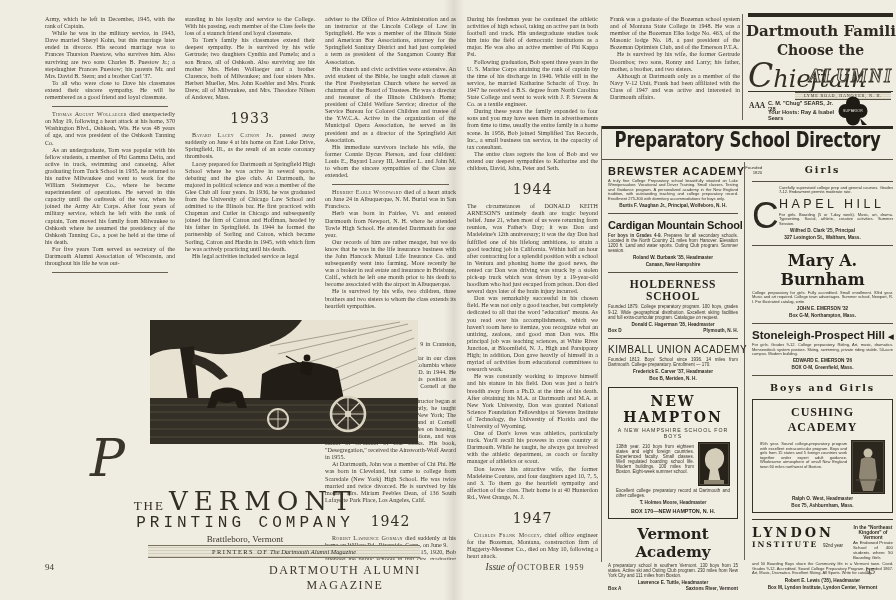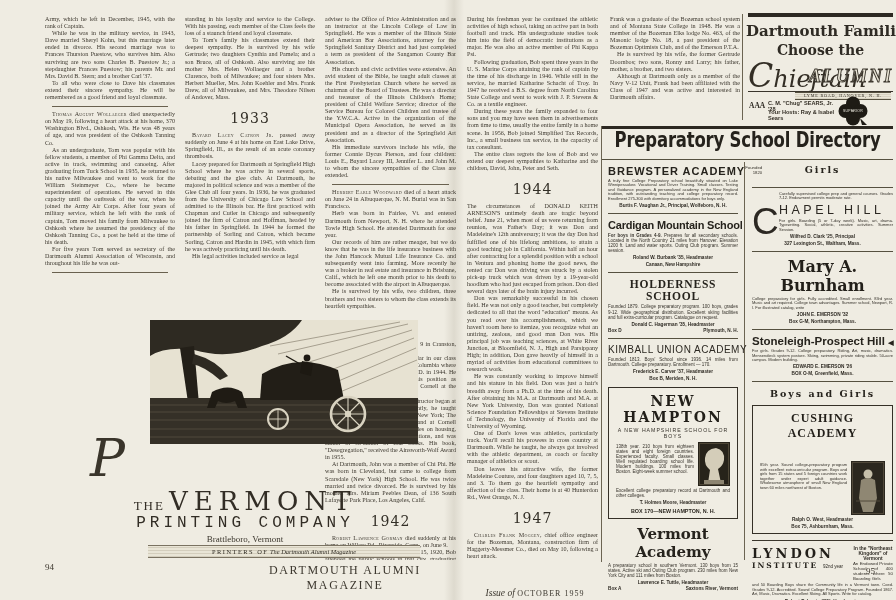--- a/index.html
+++ b/index.html
@@ -35,21 +35,21 @@
     background:repeating-linear-gradient(0deg,#d4cebd 0 1px,#e9e5d6 1px 3px);
     font-size:6.4px;line-height:11px;color:#2e2a22;}
   #ad-banner .plabel{letter-spacing:1.5px;font-variant:small-caps;}
   #ad-banner .ptitle{font-style:italic;}
   
   .pnum{position:absolute;font-size:9px;color:#3c372e;}
   #pn94{left:45px;top:562px;}
   #pn95{left:866px;top:566px;}
   #foot-left{position:absolute;left:245px;top:563px;width:200px;text-align:center;
     font-size:12px;letter-spacing:1.6px;color:#3c372e;}
-  #foot-right{position:absolute;left:455px;top:588px;width:160px;text-align:center;font-size:9.5px;color:#3c372e;}
+  #foot-right{position:absolute;left:455px;top:562px;width:160px;text-align:center;font-size:9.5px;color:#3c372e;}
   #foot-right .iss{font-style:italic;}
   #foot-right .mon{font-size:8px;letter-spacing:1px;}
   
   #ch-rule{position:absolute;left:748px;top:13px;width:145px;height:3.5px;background:#2d2922;}
   #ch-line1{position:absolute;left:746px;top:22px;width:150px;text-align:center;white-space:nowrap;
     font:700 15px "DejaVu Serif",serif;color:#2f2b24;}
   #ch-line2{position:absolute;left:748px;top:42px;width:145px;text-align:center;
     font:700 14px "DejaVu Serif",serif;color:#2f2b24;}
   #ch-script-row{position:absolute;left:748px;top:58px;width:145px;height:33px;
     border-bottom:1.2px solid #3a352c;}
@@ -91,28 +91,28 @@
     white-space:nowrap;color:#26231d;margin:2px 0 2px;}
   .hold-name{font:700 11.5px "Liberation Serif",serif;letter-spacing:.8px;text-align:center;color:#26231d;margin:1px 0 2px;}
   .kim-name{font:400 10px "Liberation Sans",sans-serif;letter-spacing:.5px;white-space:nowrap;color:#2c2822;margin:2px 0 2px;}
   .va-name{font:700 15px "DejaVu Serif",serif;text-align:center;color:#26231d;margin:3px 0 2px;}
   .boxad{border:1.5px solid #353027;padding:5px 7px 4px;margin:6px 0;background:#f0ede3;}
   .nh-title{font:700 14px "DejaVu Serif",serif;letter-spacing:2px;text-align:center;color:#221f19;}
   .nh-sub{font:400 5.2px "Liberation Sans",sans-serif;letter-spacing:1px;text-align:center;color:#35312a;margin:2px 0 3px;}
   .nh-row{display:flex;gap:4px;}
   .nh-row .dbody{flex:1;}
   .sect-head{font:700 9.5px "DejaVu Serif",serif;letter-spacing:2px;text-align:center;color:#26231d;
-    border-bottom:1px solid #55503f;padding-bottom:12px;margin-bottom:4px;}
+    border-bottom:1px solid #55503f;padding-bottom:6px;margin-bottom:4px;}
   .sect-head2{font:700 9.5px "DejaVu Serif",serif;letter-spacing:2px;text-align:center;color:#26231d;margin:6px 0 4px;}
   .chapel{position:relative;padding-left:27px;}
   .chapel .bigc{position:absolute;left:0;top:9px;font:400 37px "Liberation Sans",sans-serif;color:#2c2822;}
   .chapel-name{font:400 12.5px "Liberation Sans",sans-serif;letter-spacing:3.5px;color:#2c2822;margin:1px 0;}
   .burn-name{font:700 16px "DejaVu Serif",serif;text-align:center;color:#221f19;margin:1px 0 2px;}
   .stone-name{font:700 11.5px "Liberation Sans",sans-serif;text-align:center;color:#26231d;margin:1px 0 2px;white-space:nowrap;}
-  .cush-title{font:700 12px "Liberation Serif",serif;letter-spacing:1px;text-align:center;color:#221f19;margin-bottom:20px;}
+  .cush-title{font:700 12px "Liberation Serif",serif;letter-spacing:1px;text-align:center;color:#221f19;margin-bottom:5px;}
   .cush-row{display:flex;gap:4px;}
   .cush-row .dbody{flex:1;}
   .lyn-head{display:flex;gap:10px;margin-bottom:1px;}
   .lyn-name{font:700 13px "DejaVu Serif",serif;letter-spacing:3px;color:#221f19;}
   .lyn-inst{font:700 7.5px "DejaVu Serif",serif;letter-spacing:2px;color:#221f19;}
   .lyn-year{font:400 4.5px "Liberation Sans",sans-serif;letter-spacing:0;}
   .lyn-right{flex:1;}
   .lyn-kicker{font:700 4.8px "Liberation Sans",sans-serif;text-align:center;color:#2e2a23;}
   .lyn-intro{font:400 4.4px "Liberation Sans",sans-serif;line-height:5px;text-align:justify;color:#35312a;}
 </style>

